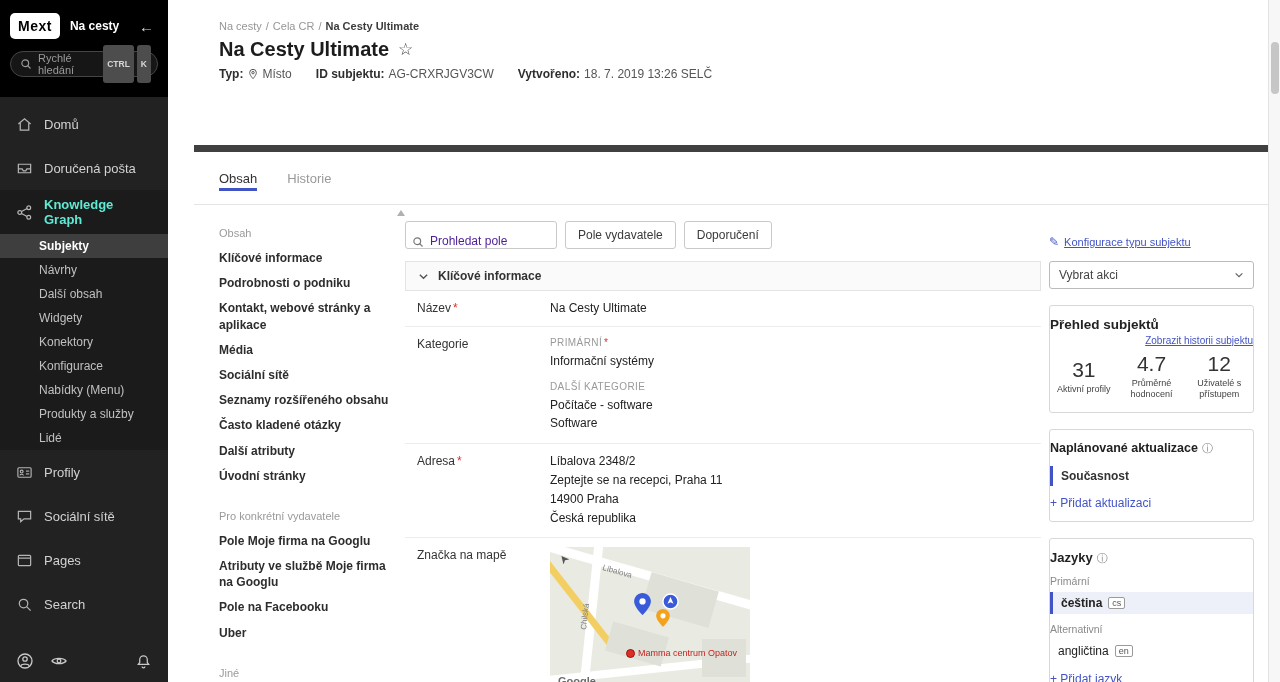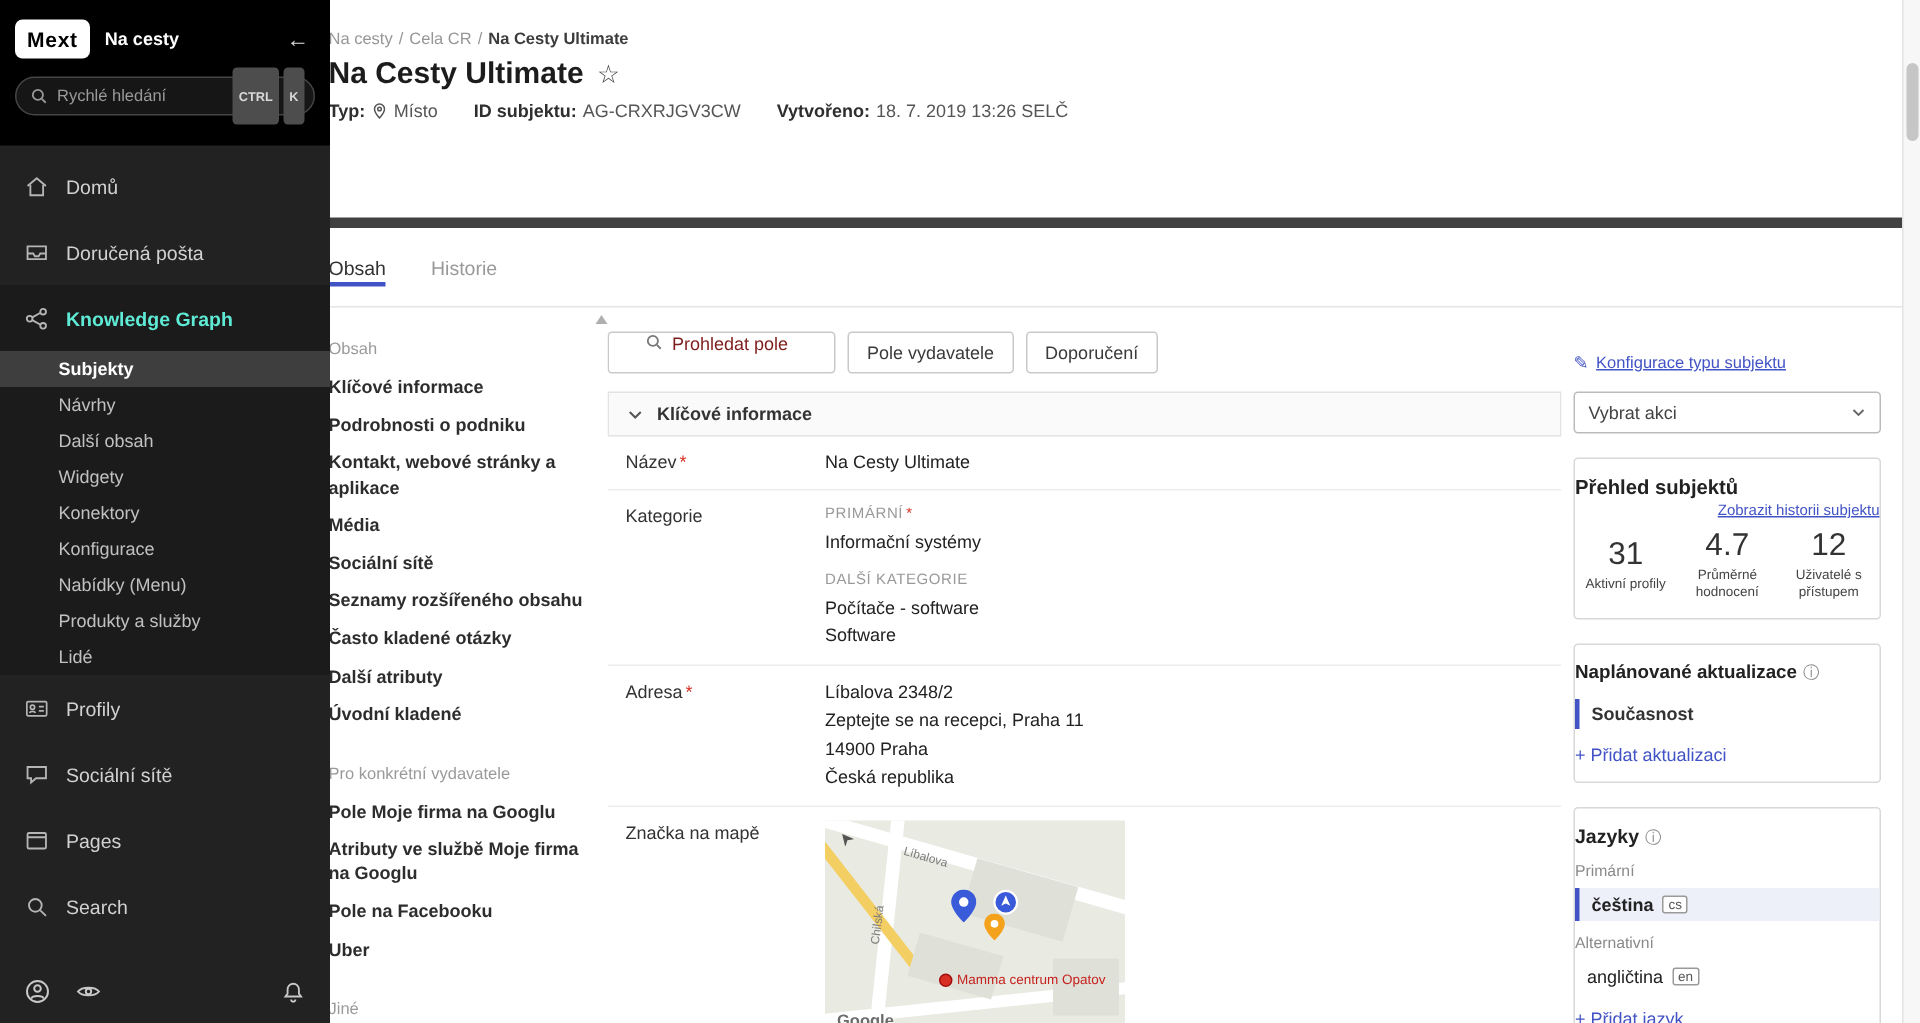--- a/index.html
+++ b/index.html
@@ -1,20 +1,20 @@
 <!DOCTYPE html>
 <html><head>
 <meta charset="utf-8">
 <style>
 *{margin:0;padding:0;box-sizing:border-box}
 html,body{width:1280px;height:682px;overflow:hidden;font-family:"Liberation Sans",sans-serif;background:#fff;color:#222}
 .app{position:relative;width:1280px;height:682px}
 
 
-.sidebar{position:absolute;left:0;top:0;width:220px;height:682px;background:#222;z-index:5}
+.sidebar{position:absolute;left:0;top:0;width:168px;height:682px;background:#222;z-index:5}
 .sb-top{height:97px;background:#000;padding:13px 10px 0 10px}
 .logo-row{display:flex;align-items:center}
 .logo{background:#fff;color:#000;font-weight:bold;font-size:14px;padding:5px 8px;border-radius:5px;letter-spacing:.5px;cursor:pointer}
 .ws{color:#fff;font-size:12px;font-weight:bold;margin-left:10px;flex:1}
 .back{color:#ddd;font-size:15px;cursor:pointer;padding-right:4px}
 .sb-search{margin-top:12px;height:26px;border:1px solid #454545;background:#161616;border-radius:13px;display:flex;align-items:center;padding:0 6px 0 9px;color:#9a9a9a;cursor:pointer}
 .sb-search .ph{flex:1;font-size:11px;margin-left:6px;color:#9a9a9a}
 .key{background:#4d4d4d;color:#d8d8d8;font-size:8.5px;font-weight:bold;border-radius:3px;padding:14px 4px;margin-left:3px}
 .sb-menu{padding-top:5px}
 .sb-item{height:44px;display:flex;align-items:center;padding:0 14px 0 16px;color:#d2d2d2;font-size:13px;cursor:pointer}
@@ -49,21 +49,21 @@
 
 .content{display:flex;height:511px;overflow:hidden}
 .cnav{width:211px;flex:none;padding:22px 14px 0 25px;position:relative}
 .chead{font-size:11px;color:#9a9a9a;margin-bottom:11px}
 .chead.later{margin-top:26px}
 .citem{font-size:12px;font-weight:bold;color:#2d2d2d;margin-bottom:9px;line-height:1.35;cursor:pointer}
 .cnav-up{position:absolute;right:0;top:5px;width:0;height:0;border-left:4px solid transparent;border-right:4px solid transparent;border-bottom:6px solid #b0b0b0;cursor:pointer}
 
 .fields{width:636px;flex:none;padding-top:16px;overflow:hidden}
 .toolbar{display:flex;margin-bottom:12px}
-.tsearch{display:flex;align-items:flex-start;border:1px solid #c9c9c9;border-radius:3px;height:28px;padding:0 24px;color:#7f1d1d;font-size:12px;width:152px;cursor:text;background:#fff}
+.tsearch{display:flex;align-items:flex-end;border:1px solid #c9c9c9;border-radius:3px;height:28px;padding:0 6px;color:#4c1d95;font-size:12px;width:152px;cursor:text;background:#fff}
 .tsearch svg{margin-right:6px;color:#777;flex:none}
 .tbtn{display:flex;align-items:center;border:1px solid #c9c9c9;border-radius:3px;height:28px;padding:0 12px;font-size:12px;color:#3a3a3a;margin-left:8px;cursor:pointer;background:#fff}
 .sect-head{border:1px solid #e3e3e3;background:#fafafa;height:30px;display:flex;align-items:center;padding:0 12px;cursor:pointer}
 .sect-head svg{color:#555;margin-right:9px;flex:none}
 .sect-title{font-size:12px;font-weight:bold;color:#333}
 .frow{display:flex;padding:9px 12px;border-bottom:1px solid #ededed;font-size:12px}
 .flabel{width:133px;flex:none;color:#333;padding-top:1px}
 .req{color:#d93025;margin-left:2px}
 .fvalue{color:#222;line-height:1.4}
 .subcap{font-size:10px;color:#999;letter-spacing:.4px;margin-bottom:3px}
@@ -274,21 +274,21 @@
         <div class="cnav-up"></div>
         <div class="chead">Obsah</div>
         <div class="citem">Klíčové informace</div>
         <div class="citem">Podrobnosti o podniku</div>
         <div class="citem">Kontakt, webové stránky a aplikace</div>
         <div class="citem">Média</div>
         <div class="citem">Sociální sítě</div>
         <div class="citem">Seznamy rozšířeného obsahu</div>
         <div class="citem">Často kladené otázky</div>
         <div class="citem">Další atributy</div>
-        <div class="citem">Úvodní kladené</div>
+        <div class="citem">Úvodní stránky</div>
         <div class="chead later">Pro konkrétní vydavatele</div>
         <div class="citem">Pole Moje firma na Googlu</div>
         <div class="citem">Atributy ve službě Moje firma na Googlu</div>
         <div class="citem">Pole na Facebooku</div>
         <div class="citem">Uber</div>
         <div class="chead later">Jiné</div>
         <div class="citem">Pouze k interním účelům</div>
       </div>
 
       <div class="fields">

